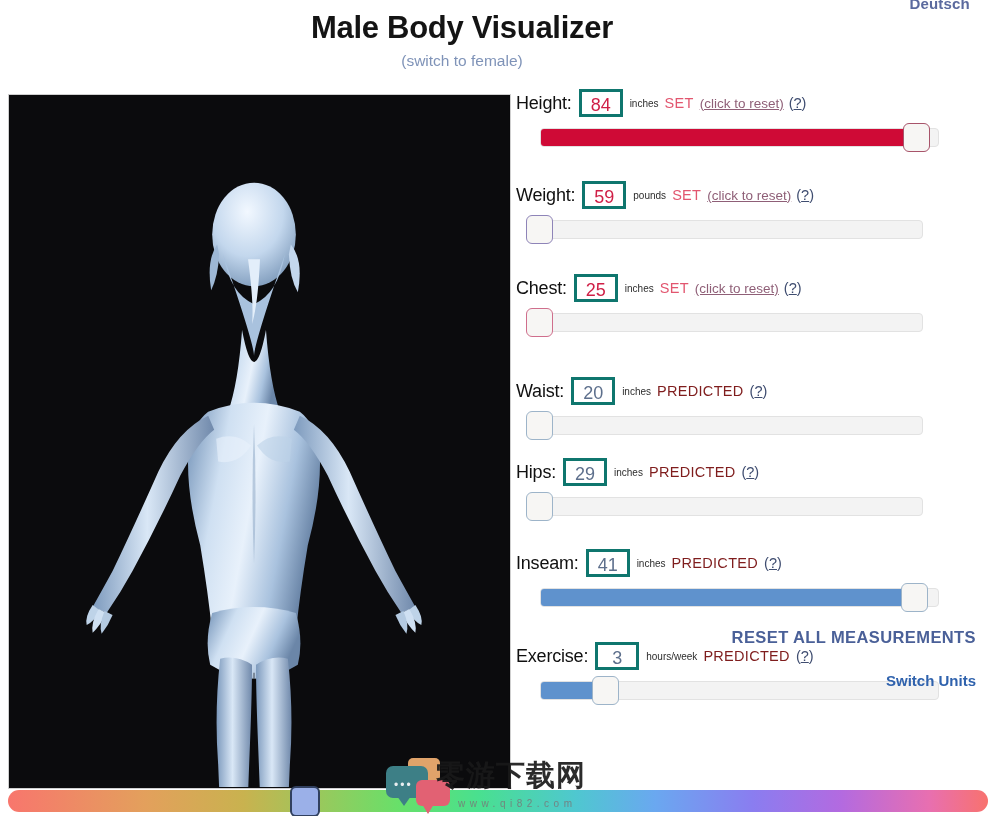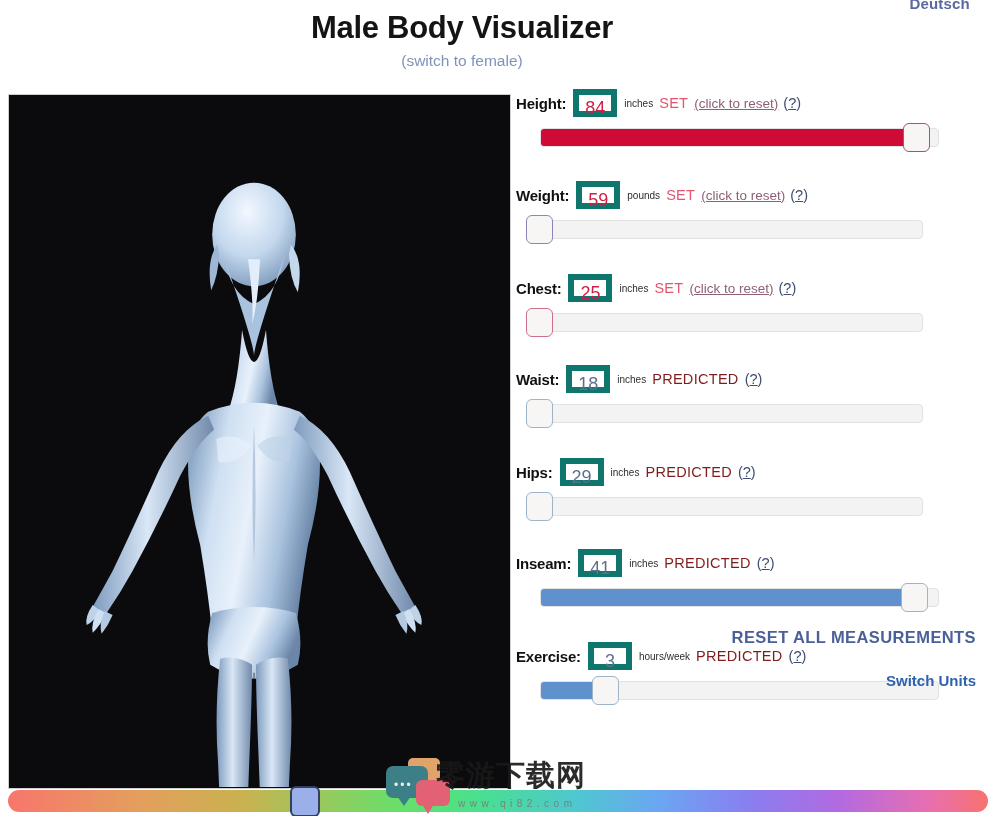--- a/index.html
+++ b/index.html
@@ -115,26 +115,26 @@
     position: absolute; left: 516px; top: 88px;
     width: 460px; height: 700px;
   }
   .row { position: absolute; left: 0; width: 460px; }
 
   .row-label-line {
     display: flex; align-items: center;
     height: 30px; white-space: nowrap;
   }
   .m-label {
-    font-size: 15px; font-weight: bold; color: #101010;
+    font-size: 18px; font-weight: normal; color: #101010;
     margin-right: 7px; letter-spacing: -.2px;
   }
   .m-value {
     width: 44px; height: 28px;
-    border: 6px solid #0f766e;
+    border: 3px solid #0f766e;
     background: #fff;
     text-align: center;
     font-size: 18px; font-family: "Liberation Sans", sans-serif;
     line-height: 26px;
     margin-right: 7px;
   }
   .m-value.set      { color: #cf1f46; }
   .m-value.predicted{ color: #5d6f8c; }
 
   .m-unit { font-size: 10px; color: #2d2d2d; margin-right: 6px; }
@@ -300,24 +300,24 @@
           <span class="m-unit">inches</span>
           <span class="m-state set">SET</span>
           <span class="m-reset">(click to reset)</span>
           <span class="m-help">(<u>?</u>)</span>
         </div>
         <div class="slider-track" style="left: 10px; width: 397px; top: 40px;">
           <div class="slider-fill" style="width: 0%; background: transparent;"></div>
         </div>
         <div class="slider-handle" style="left: 10px; top: 35px; border-color: rgb(207, 110, 140);"></div>
       </div>
-      <div class="row" style="top: 276px;">
+      <div class="row" style="top: 288px;">
         <div class="row-label-line">
           <span class="m-label">Waist:</span>
-          <div class="m-value predicted">18</div>
+          <div class="m-value predicted">20</div>
           <span class="m-unit">inches</span>
           <span class="m-state predicted">PREDICTED</span>
           <span class="m-help">(<u>?</u>)</span>
         </div>
         <div class="slider-track" style="left: 10px; width: 397px; top: 40px;">
           <div class="slider-fill" style="width: 0%; background: transparent;"></div>
         </div>
         <div class="slider-handle" style="left: 10px; top: 35px; border-color: rgb(157, 180, 201);"></div>
       </div>
       <div class="row" style="top: 369px;">

